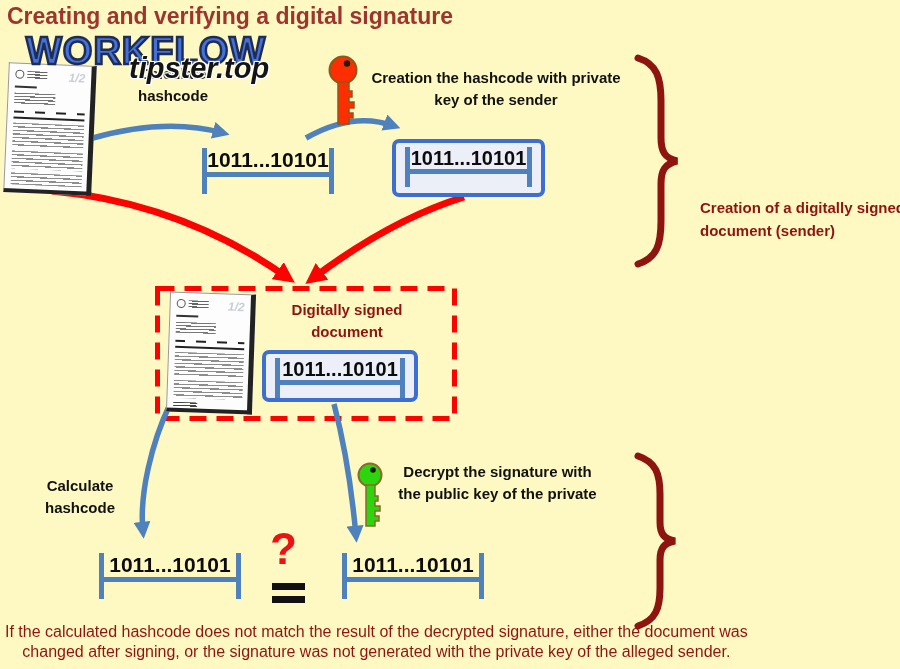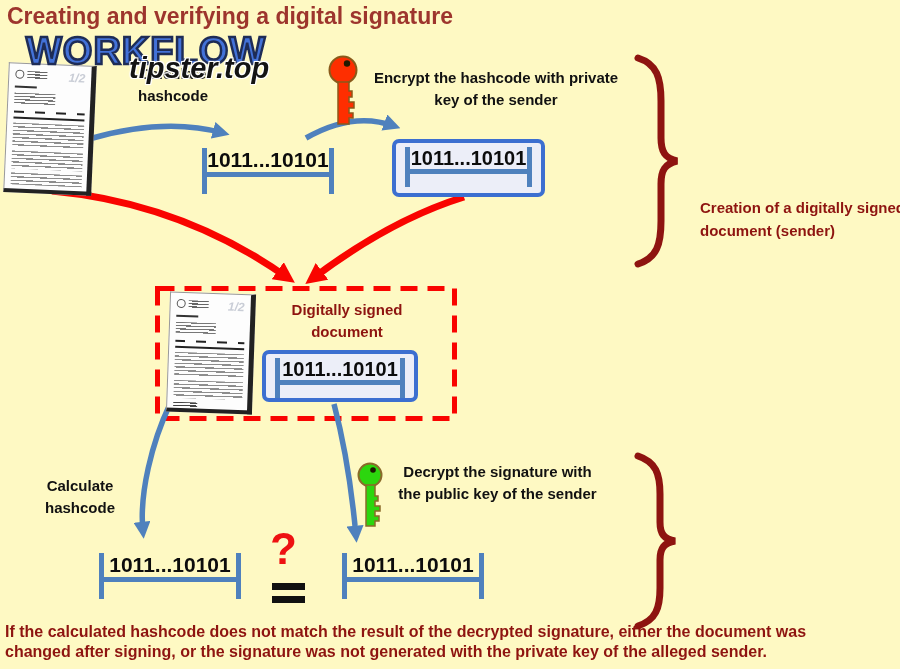--- a/index.html
+++ b/index.html
@@ -48,21 +48,21 @@
   .ibeam::before{left:0;} .ibeam::after{right:0;}
   .ibeam-text{display:block;text-align:center;font-size:21px;font-weight:bold;line-height:23px;color:#0c0c0c;}
   .hashbox{border:4px solid var(--box_border_blue,#3c6fd0);border-radius:7px;background:var(--box_fill,#eceef8);z-index:4;}
   .hashbox .ibeam{position:absolute;left:9px;right:9px;top:4px;height:40px;
        background:linear-gradient(to bottom,transparent 22px,var(--arrow_blue,#4f81bd) 22px,var(--arrow_blue,#4f81bd) 27px,transparent 27px);}
   .hashbox .ibeam-text{font-size:20px;line-height:22px;}
 
   .qmark{left:270px;top:524px;font-size:44px;font-weight:bold;color:#ee1111;z-index:4;}
   .eq{left:272px;top:583px;width:33px;height:20px;border-top:7px solid #111;border-bottom:7px solid #111;z-index:4;}
 
-  .foot{font-size:16px;font-weight:bold;line-height:20px;color:var(--dark_red,#8e1410);white-space:nowrap;}
+  .foot{font-size:16px;font-weight:normal;line-height:20px;color:var(--dark_red,#8e1410);white-space:nowrap;text-align:center;}
 
   svg{display:block;}
   .overlay{left:0;top:0;z-index:2;pointer-events:none;}
 </style>
 </head>
 <body>
 
 <div class="canvas">
 
   <svg class="abs overlay" width="900" height="669" viewBox="0 0 900 669">
@@ -107,21 +107,21 @@
   <div class="abs ibeam" style="left:202px;top:148px;width:132px;">
     <span class="ibeam-text">1011...10101</span>
   </div>
 
   <svg class="abs" style="left:322px;top:54px;z-index:5;" width="46" height="74" viewBox="0 0 46 74">
     <circle cx="21" cy="16" r="13.5" stroke-width="2" style="fill:var(--key_red,#fe2e00);stroke:#8a5a1a"></circle>
     <path d="M16,28 L16,70 L27,70 L27,64 L31,64 L31,59 L27,59 L27,54 L32,54 L32,48 L27,48 L27,43 L30,43 L30,37 L27,37 L27,28 Z" stroke-width="1.5" style="fill:var(--key_red,#fe2e00);stroke:#8a5a1a"></path>
     <circle cx="25" cy="9.5" r="3.2" fill="#221a00"></circle>
   </svg>
 
-  <div class="abs lbl" style="left:362px;top:67px;width:268px;">Encrypt the hashcode with private key of the sender</div>
+  <div class="abs lbl" style="left:362px;top:67px;width:268px;">Creation the hashcode with private key of the sender</div>
 
   <div class="abs hashbox" style="left:392px;top:139px;width:153px;height:58px;">
     <div class="ibeam">
       <span class="ibeam-text">1011...10101</span>
     </div>
   </div>
 
   <div class="abs doc" style="left:168px;top:293px;width:86px;height:120px;transform:rotate(2deg);">
     <div class="doc-head">
       <div class="doc-logo"></div>
@@ -145,21 +145,21 @@
   </div>
 
   <div class="abs lbl" style="left:25px;top:475px;width:110px;">Calculate hashcode</div>
 
   <svg class="abs" style="left:356px;top:462px;z-index:5;" width="30" height="68" viewBox="0 0 30 68">
     <circle cx="14" cy="13" r="11.5" stroke-width="2" style="fill:var(--key_green,#2cd60e);stroke:#8a6a2a"></circle>
     <path d="M10,23 L10,64 L19,64 L19,59 L23,59 L23,54 L19,54 L19,49 L24,49 L24,44 L19,44 L19,39 L22,39 L22,34 L19,34 L19,23 Z" stroke-width="1.5" style="fill:var(--key_green,#2cd60e);stroke:#8a6a2a"></path>
     <circle cx="17" cy="8" r="2.8" fill="#1a1a00"></circle>
   </svg>
 
-  <div class="abs lbl" style="left:390px;top:461px;width:215px;">Decrypt the signature with the public key of the sender</div>
+  <div class="abs lbl" style="left:390px;top:461px;width:215px;">Decrypt the signature with the public key of the private</div>
 
   <div class="abs ibeam" style="left:99px;top:553px;width:142px;">
     <span class="ibeam-text">1011...10101</span>
   </div>
 
   <div class="abs qmark">?</div>
   <div class="abs eq"></div>
 
   <div class="abs ibeam" style="left:342px;top:553px;width:142px;">
     <span class="ibeam-text">1011...10101</span>

